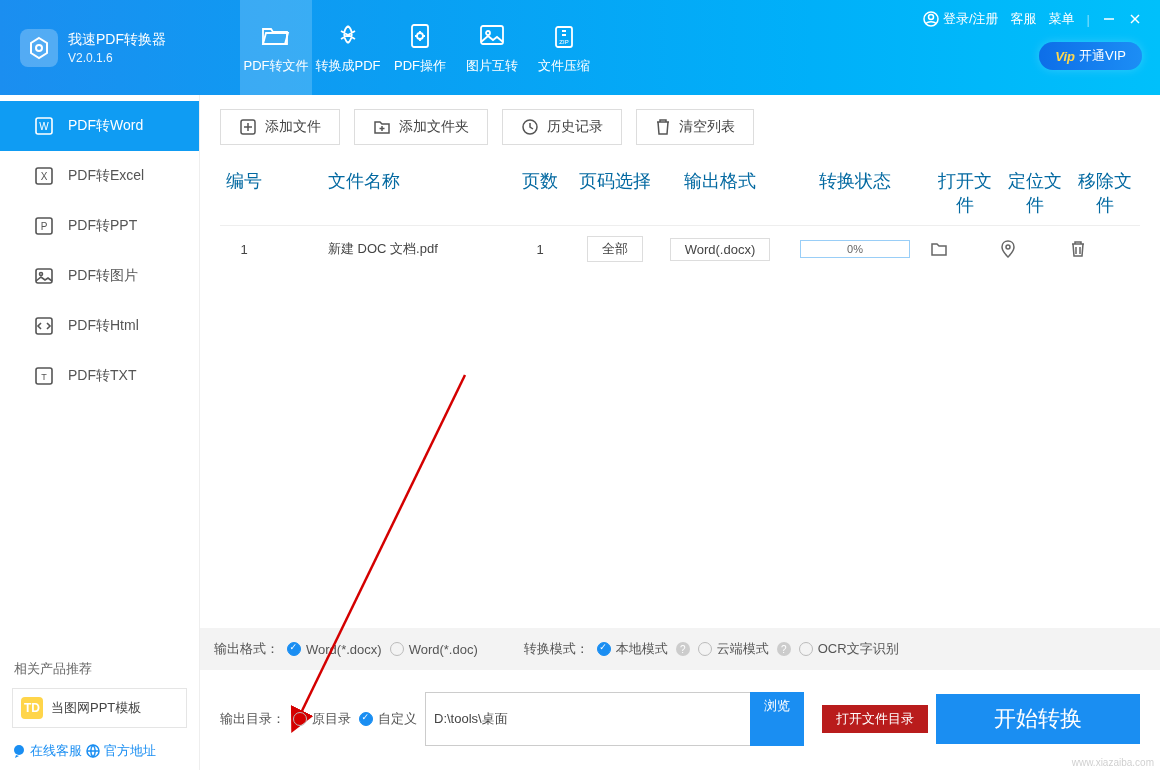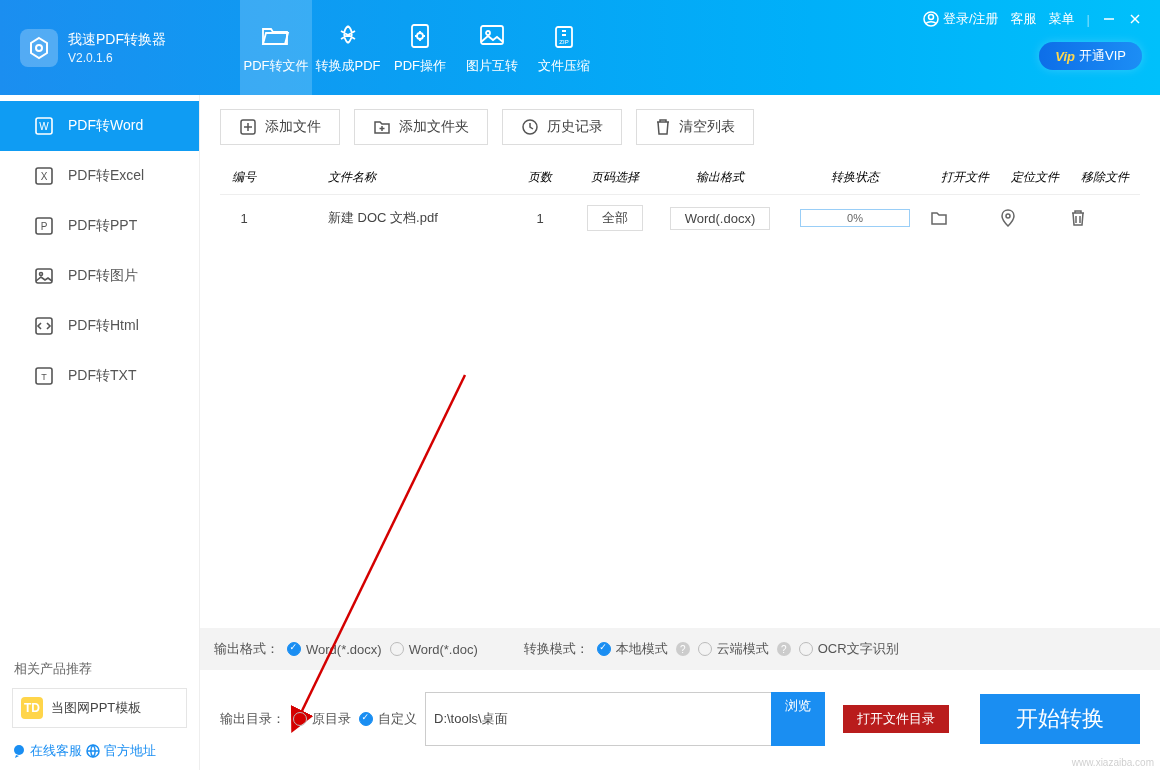--- a/index.html
+++ b/index.html
@@ -38,21 +38,21 @@
 .td-logo { width: 22px; height: 22px; background: #ffd54a; border-radius: 4px; display: flex; align-items: center; justify-content: center; color: #fff; font-weight: bold; font-size: 12px; }
 .bottom-links { display: flex; gap: 4px; margin-top: 14px; font-size: 13px; }
 .bottom-link { display: flex; align-items: center; gap: 4px; color: #1a8ef2; cursor: pointer; }
 
 
 .main { flex: 1; display: flex; flex-direction: column; padding: 14px 20px 0 20px; position: relative; }
 .toolbar { display: flex; gap: 14px; }
 .tool-btn { height: 36px; padding: 0 18px; border: 1px solid #ddd; background: #fff; display: flex; align-items: center; gap: 8px; font-size: 14px; color: #444; cursor: pointer; }
 
 .table { margin-top: 16px; flex: 1; display: flex; flex-direction: column; }
-.thead { display: flex; font-size: 12px; color: #000000; border-bottom: 1px solid #eee; padding: 8px 0; font-style: italic; }
+.thead { display: flex; font-size: 18px; color: #0369a1; border-bottom: 1px solid #eee; padding: 8px 0; }
 .col { text-align: center; }
 .c-id { width: 48px; }
 .c-name { flex: 1; text-align: left; padding-left: 60px; }
 .c-pages { width: 60px; }
 .c-pagesel { width: 90px; }
 .c-format { width: 120px; }
 .c-status { width: 150px; }
 .c-open { width: 70px; }
 .c-locate { width: 70px; }
 .c-remove { width: 70px; }
@@ -72,21 +72,21 @@
 .radio.checked .radio-dot { border-color: #1a8ef2; background: #1a8ef2; }
 .radio.checked .radio-dot::after { content: '✓'; color: #fff; font-size: 9px; position: absolute; top: -1px; left: 1.5px; }
 .help-icon { width: 14px; height: 14px; border-radius: 50%; background: #ccc; color: #fff; font-size: 10px; display: inline-flex; align-items: center; justify-content: center; }
 
 
 .output-bar { padding: 22px 0 24px; display: flex; align-items: center; font-size: 13px; color: #555; gap: 8px; }
 .path-input { flex: 1; display: flex; align-items: stretch; max-width: 400px; }
 .path-text { flex: 1; border: 1px solid #ccc; border-right: none; padding: 17px 8px; font-size: 13px; color: #444; }
 .browse-btn { background: #1a8ef2; color: #fff; padding: 5px 14px; cursor: pointer; font-size: 13px; }
 .open-dir-btn { background: #b91c1c; color: #fff; padding: 5px 14px; cursor: pointer; font-size: 13px; margin-left: 10px; }
-.start-btn { margin-left: auto; background: #1a8ef2; color: #fff; width: 160px; height: 50px; display: flex; align-items: center; justify-content: center; font-size: 22px; cursor: pointer; }
+.start-btn { margin-left: auto; background: #1a8ef2; color: #fff; width: 204px; height: 50px; display: flex; align-items: center; justify-content: center; font-size: 22px; cursor: pointer; }
 
 .watermark { position: absolute; right: 6px; bottom: 2px; font-size: 10px; color: rgba(0,0,0,0.2); pointer-events: none; }
 
 svg { display: block; }
 </style>
 </head>
 <body>
 
 <div class="header">
   <div class="logo-area">

